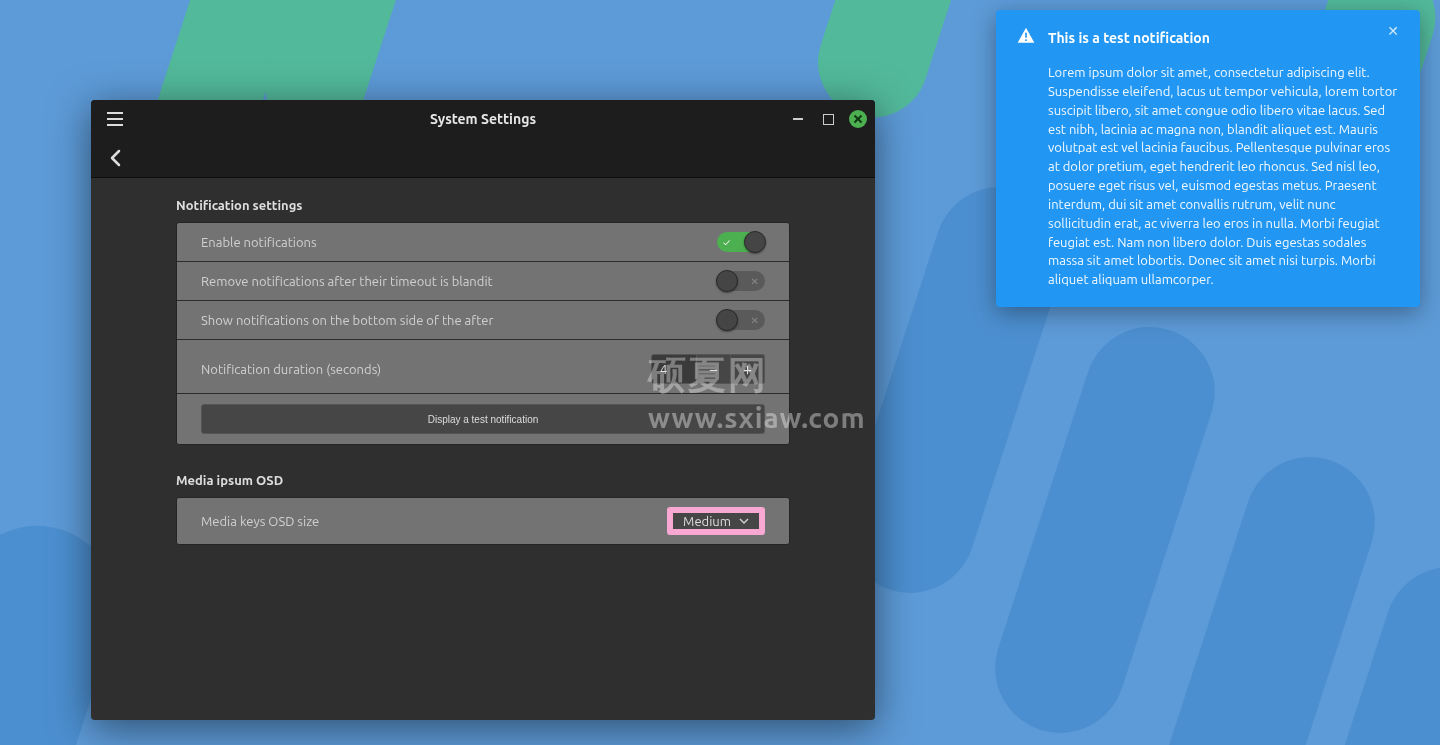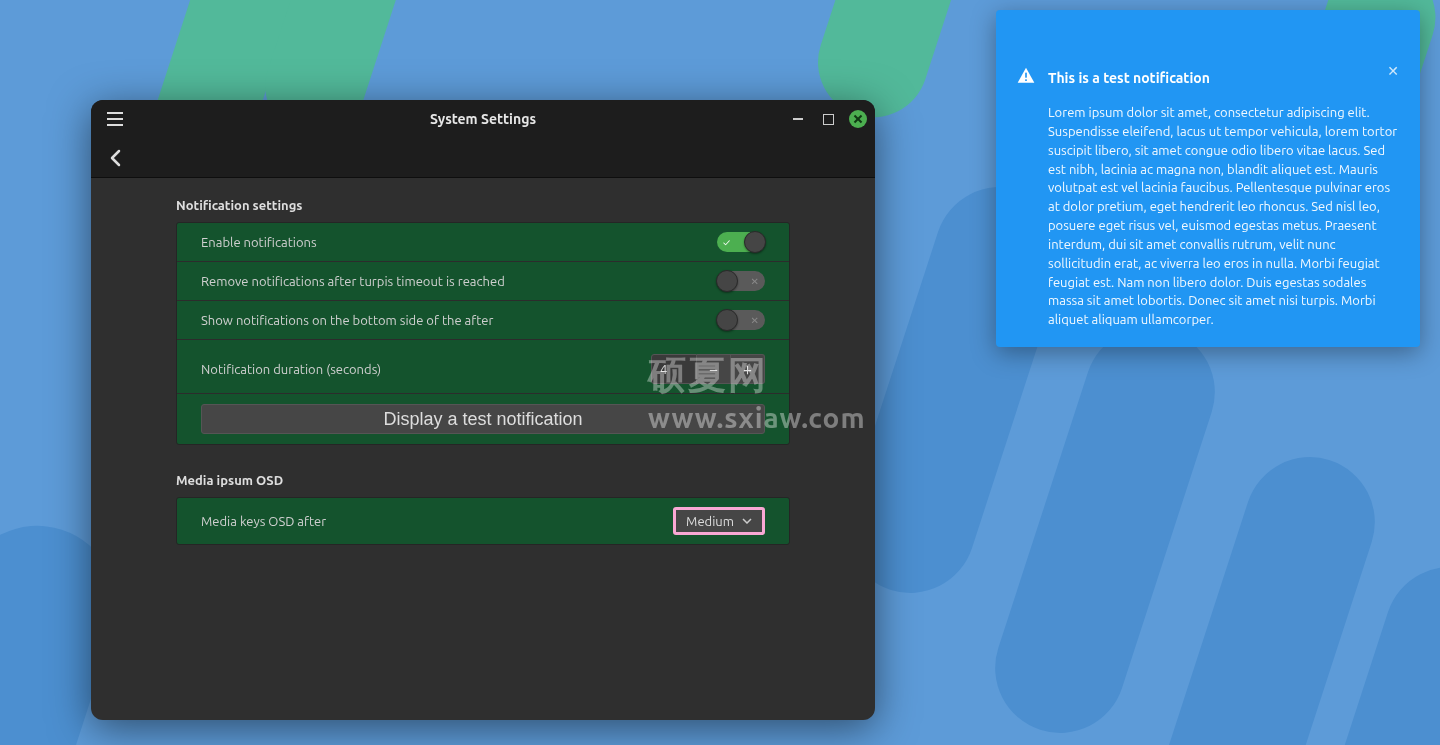--- a/index.html
+++ b/index.html
@@ -15,21 +15,21 @@
   .bg-shape { position: absolute; border-radius: 50px; }
   .bg-teal { background: #52b99a; }
   .bg-blue { background: #4c8fd0; }
   .window {
     position: absolute;
     left: 91px;
     top: 100px;
     width: 784px;
     height: 620px;
     background: #2f2f2f;
-    border-radius: 12px;
+    border-radius: 4px;
     box-shadow: 0 8px 40px rgba(0,0,0,0.5);
     overflow: hidden;
     display: flex;
     flex-direction: column;
   }
   .titlebar {
     height: 38px;
     background: #1d1d1d;
     display: flex;
     align-items: center;
@@ -74,21 +74,21 @@
     cursor: pointer;
   }
   .back-btn svg { width: 12px; height: 18px; }
   .content {
     flex: 1; padding: 20px 85px; overflow: auto; color: #d8d8d8;
   }
   .section-title {
     font-size: 13px; font-weight: 700; color: #dedede; margin-bottom: 10px;
   }
   .panel {
-    background: #14532d; border: 1px solid #252525; border-radius: 3px;
+    background: #737373; border: 1px solid #252525; border-radius: 3px;
     margin-bottom: 28px;
   }
   .row {
     display: flex; align-items: center; justify-content: space-between;
     padding: 9px 24px; min-height: 38px;
     border-bottom: 1px solid #2c2c2c;
   }
   .row:last-child { border-bottom: none; }
   .row-label { font-size: 13px; color: #d0d0d0; }
   .toggle {
@@ -119,37 +119,37 @@
   .spin-btn {
     width: 34px; height: 30px; background: #464646; border: 1px solid #555;
     display: flex; align-items: center; justify-content: center;
     cursor: pointer; color: #ddd; font-size: 16px;
   }
   .spin-btn.dec { border-left: none; }
   .spin-btn.inc { border-left: none; border-radius: 0 3px 3px 0; }
   .test-btn-row { padding: 10px 24px; }
   .test-btn {
     width: 100%; height: 30px; background: #464646; border: 1px solid #555;
-    border-radius: 3px; color: #ddd; font-size: 18px; cursor: pointer;
+    border-radius: 3px; color: #ddd; font-size: 10px; cursor: pointer;
   }
   .dropdown {
     display: flex; align-items: center; gap: 8px;
-    height: 28px; padding: 0 10px; background: #464646; border: 3px solid #f9a8d4;
+    height: 28px; padding: 0 10px; background: #464646; border: 6px solid #f9a8d4;
     border-radius: 3px; cursor: pointer; font-size: 13px; color: #ddd;
   }
   .dropdown svg { width: 10px; height: 6px; }
   .notification {
     position: absolute; right: 20px; top: 10px;
     width: 424px;
     background: #2196f3; border-radius: 4px;
     box-shadow: 0 6px 24px rgba(0,0,0,0.35);
     padding: 16px 20px 18px 20px;
     color: #fff;
   }
-  .notif-header { display: flex; align-items: center; gap: 12px; margin-bottom: 14px; position: relative; margin-top: 40px; }
+  .notif-header { display: flex; align-items: center; gap: 12px; margin-bottom: 14px; position: relative; }
   .notif-icon svg { width: 20px; height: 20px; }
   .notif-title { font-weight: 700; font-size: 14px; }
   .notif-close {
     position: absolute; right: -2px; top: -4px;
     width: 18px; height: 18px; cursor: pointer;
     display: flex; align-items: center; justify-content: center;
     color: #cfe8fb; font-size: 14px;
   }
   .notif-body { font-size: 13px; line-height: 1.45; padding-left: 32px; color: #f2f9ff; }
   .watermark1 {
@@ -202,21 +202,21 @@
     <div class="section-title">Notification settings</div>
     <div class="panel">
       <div class="row">
         <div class="row-label">Enable notifications</div>
         <div class="toggle on">
           <span class="toggle-tick">✓</span>
           <div class="toggle-knob"></div>
         </div>
       </div>
       <div class="row">
-        <div class="row-label">Remove notifications after turpis timeout is reached</div>
+        <div class="row-label">Remove notifications after their timeout is blandit</div>
         <div class="toggle off">
           <div class="toggle-knob"></div>
           <span class="toggle-x">✕</span>
         </div>
       </div>
       <div class="row">
         <div class="row-label">Show notifications on the bottom side of the after</div>
         <div class="toggle off">
           <div class="toggle-knob"></div>
           <span class="toggle-x">✕</span>
@@ -231,21 +231,21 @@
         </div>
       </div>
       <div class="row test-btn-row">
         <button class="test-btn">Display a test notification</button>
       </div>
     </div>
 
     <div class="section-title">Media ipsum OSD</div>
     <div class="panel">
       <div class="row">
-        <div class="row-label">Media keys OSD after</div>
+        <div class="row-label">Media keys OSD size</div>
         <div class="dropdown">
           <span>Medium</span>
           <svg viewBox="0 0 10 6">
               <path d="M1 1 L5 5 L9 1" stroke="#ccc" stroke-width="1.5" fill="none"></path>
             </svg>
         </div>
       </div>
     </div>
 
   </div>

